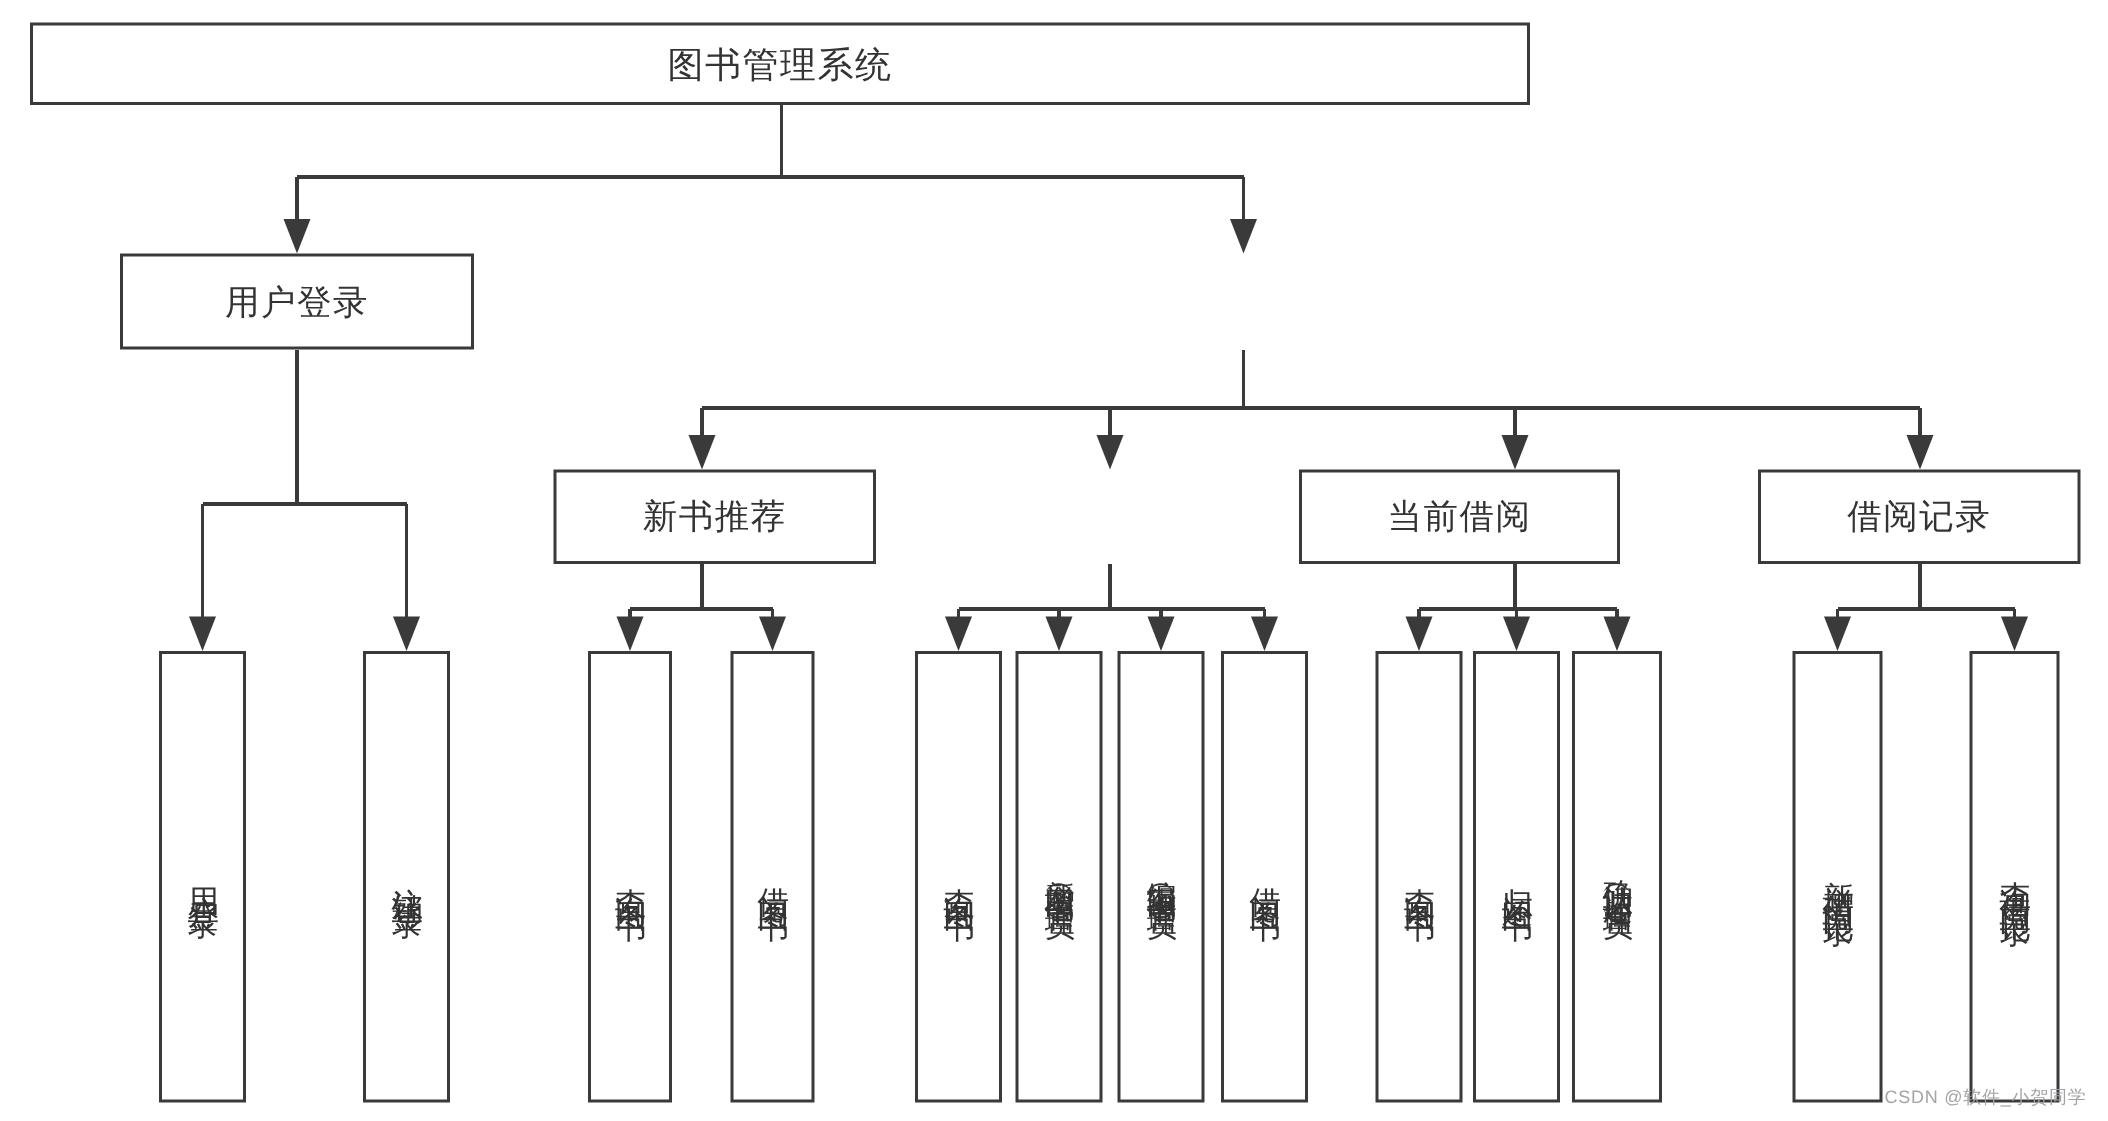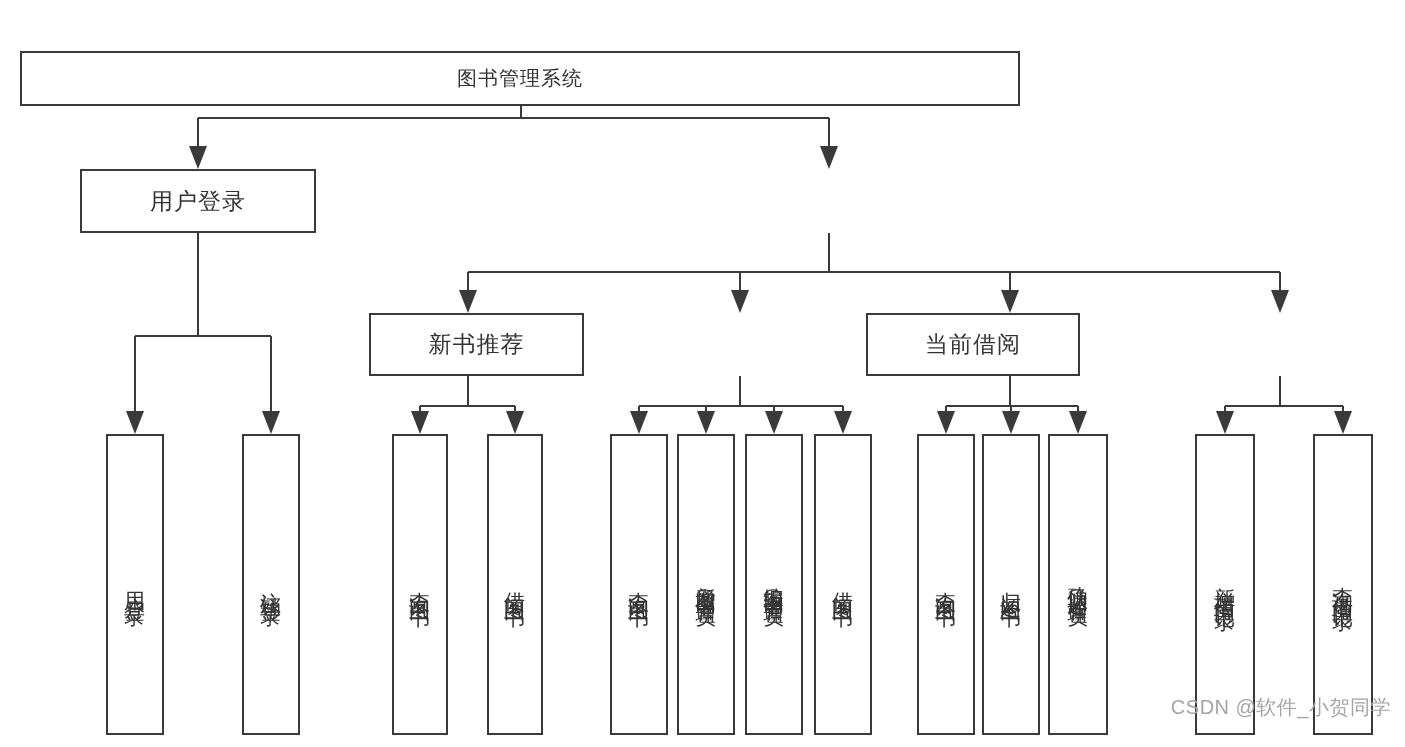--- a/index.html
+++ b/index.html
@@ -23,34 +23,34 @@
   .box{
     position:absolute;
     box-sizing:border-box;
     border:2.5px solid var(--line);
     background:var(--box_bg);
     color:var(--text);
     display:flex;align-items:center;justify-content:center;
     text-align:center;
   }
   .hbox{font-size:23px;letter-spacing:1px;}
-  .root{font-size:20px;margin-top:36px;}
+  .root{font-size:24px;}
   .leaf{
     top:434px;height:301px;
     writing-mode:vertical-rl;
     text-orientation:mixed;
     font-size:21px;
     letter-spacing:5px;
     line-height:1.0;
   }
   .leaf.long{letter-spacing:3px;font-size:20px;}
   .watermark{
     position:absolute;
-    right:14px;bottom:26px;
-    font-size:20px;
+    right:14px;bottom:7px;
+    font-size:12px;
     color:var(--watermark);
     letter-spacing:0.5px;
     white-space:nowrap;
   }
 </style>
 </head>
 <body>
 
 <div class="canvas">
 
@@ -115,20 +115,21 @@
     <path d="M1343 406 V411"></path>
       <polygon points="1334,411 1352,411 1343,434"></polygon>
   </svg>
 
   <div class="box hbox root" style="left:20px;top:15px;width:1000px;height:55px;">图书管理系统</div>
 
   <div class="box hbox" style="left:80px;top:169px;width:236px;height:64px;">用户登录</div>
 
   <div class="box hbox" style="left:369px;top:313px;width:215px;height:63px;">新书推荐</div>
   <div class="box hbox" style="left:866px;top:313px;width:214px;height:63px;">当前借阅</div>
+  <div class="box hbox" style="left:1172px;top:313px;width:215px;height:63px;">借阅记录</div>
 
   <div class="box leaf" style="left:106px;width:58px;">用户登录</div>
   <div class="box leaf" style="left:242px;width:58px;">注销登录</div>
 
   <div class="box leaf" style="left:392px;width:56px;">查询图书</div>
   <div class="box leaf" style="left:487px;width:56px;">借阅图书</div>
 
   <div class="box leaf" style="left:610px;width:58px;">查询图书</div>
   <div class="box leaf long" style="left:677px;width:58px;">新增图书（管理员）</div>
   <div class="box leaf long" style="left:745px;width:58px;">编辑图书（管理员）</div>

